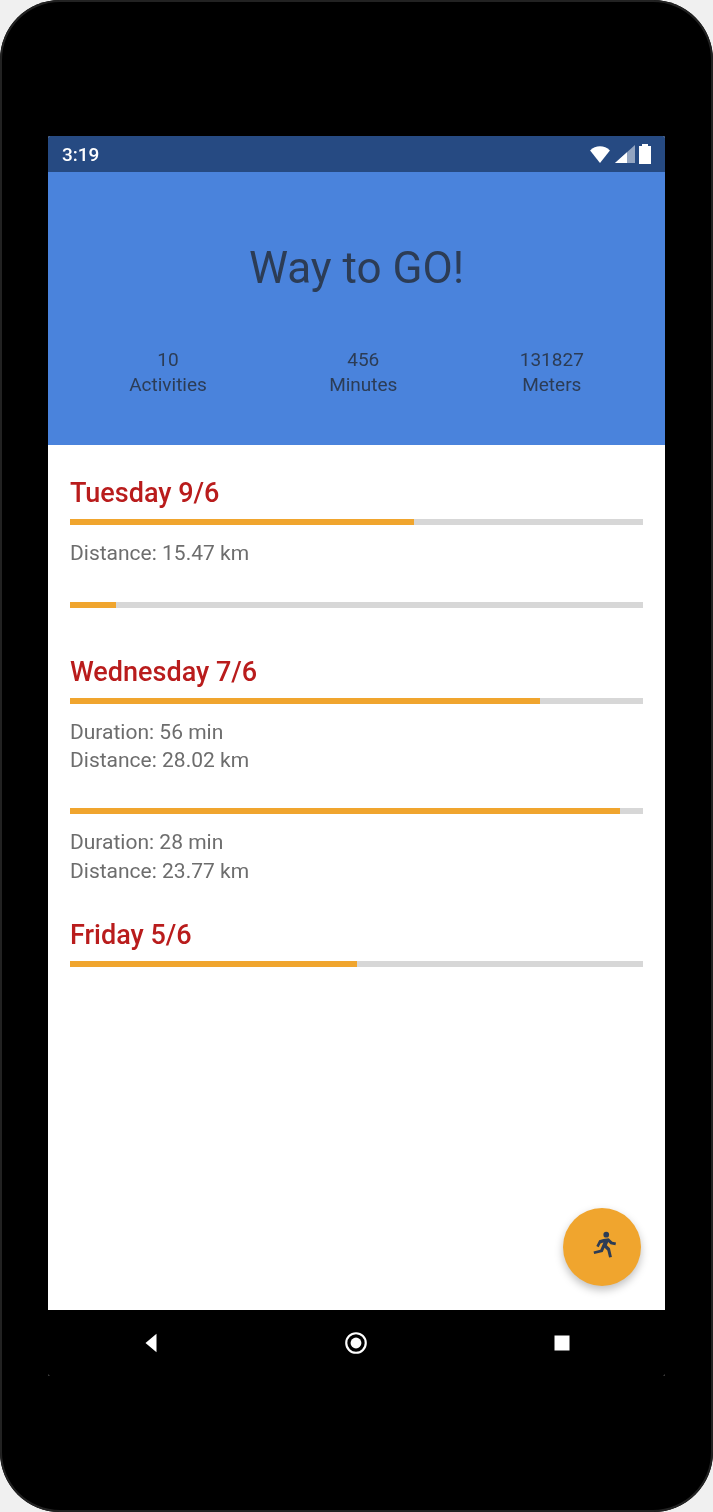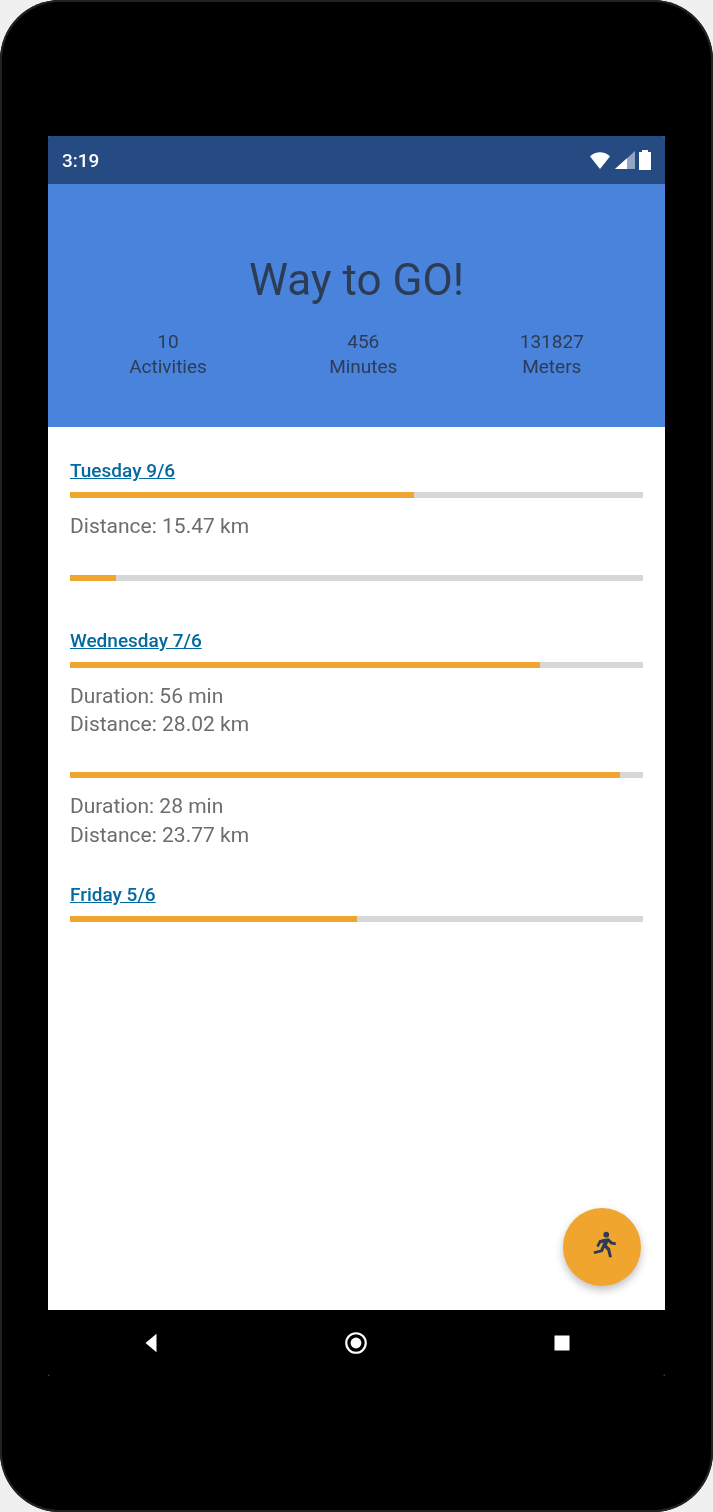--- a/index.html
+++ b/index.html
@@ -64,21 +64,21 @@
     top: 118px; left: 30px; right: 30px; bottom: 118px;
     background: #fff;
     overflow: hidden;
     border-radius: 2px;
     display: flex;
     flex-direction: column;
   }
 
   
   .status-bar {
-    height: 48px;
+    height: 36px;
     background: #264a82;
     color: #fff;
     display: flex;
     align-items: center;
     justify-content: space-between;
     padding: 0 14px;
     font-size: 19px;
     font-weight: 500;
   }
   .status-right { display: flex; align-items: center; gap: 4px; }
@@ -89,46 +89,45 @@
     background: #4a83dc;
     padding: 70px 20px 48px;
     text-align: center;
   }
   .hero-title {
     font-size: 44px;
     font-weight: 400;
     color: #2c3c55;
   }
   .hero-stats {
-    margin-top: 24px;
+    margin-top: 54px;
     display: flex;
     justify-content: space-around;
     color: #2c3c55;
     font-size: 19px;
     line-height: 1.3;
   }
   .stat { text-align: center; }
 
   
   .list {
     flex: 1;
     overflow: hidden;
     padding: 10px 18px 0;
     position: relative;
     background: #fff;
   }
   .activity {
     padding: 22px 4px 12px;
   }
   .activity-title {
-    font-size: 19px;
+    font-size: 27px;
     font-weight: 500;
-    color: #0369a1;
+    color: #b91c1c;
     margin-bottom: 10px;
-    text-decoration: underline;
   }
   .progress {
     height: 6px;
     background: #d7d7d7;
     border-radius: 0;
     overflow: hidden;
     margin-bottom: 14px;
   }
   .progress-fill {
     height: 100%;

